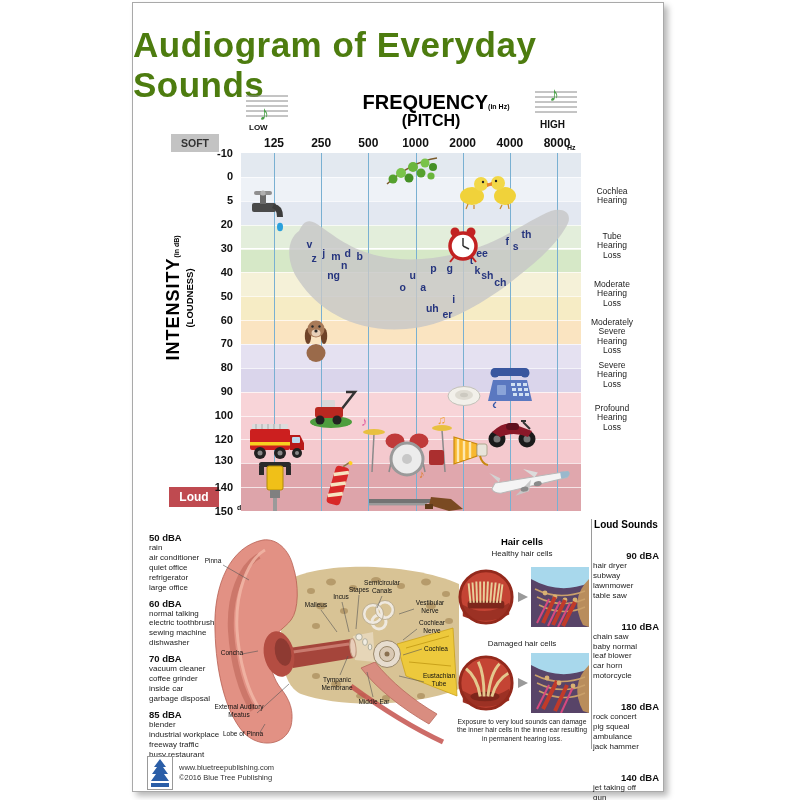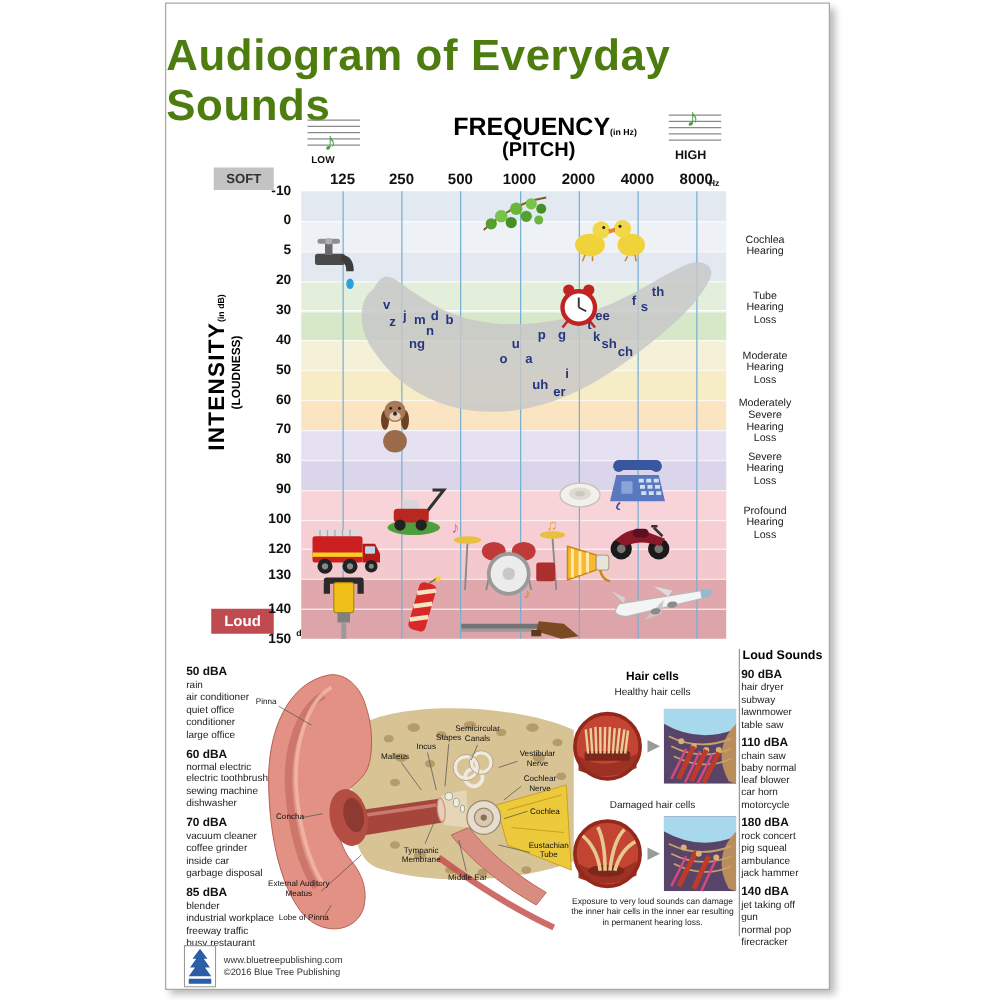--- a/index.html
+++ b/index.html
@@ -30,21 +30,21 @@
   .band + .band { border-top:1px solid rgba(255,255,255,.7); }
   .vline { width:1px; background:#79b0d2; }
   .hl-label { width:66px; text-align:center; font-size:8.5px; line-height:9.5px; color:#1a1a1a; }
   .sb-letter { font-weight:bold; color:#26357e; font-size:10.5px; transform:translate(-50%,-50%); }
   .icon-wrap { transform:none; }
   .list-h { font-size:9.5px; font-weight:bold; color:#111; margin-top:4px; }
   .list-i { font-size:8px; line-height:9.9px; color:#222; }
   #left-lists .list-h { margin-top:5px; }
   #loud-col { text-align:left; }
   #loud-col .col-title { font-size:10px; font-weight:bold; text-align:center; }
-  #loud-col .list-h { text-align:left; margin-top:4px; }
+  #loud-col .list-h { text-align:right; margin-top:20px; }
   #divider { left:458px; top:516px; width:1px; height:230px; background:#9a9a9a; }
   #ear-svg text { font-size:6.5px; fill:#111; }
   #ear-svg .lead { stroke:#555; stroke-width:.6; }
   #hair-block { left:318px; top:533px; width:142px; }
   #hair-title { font-size:9.5px; font-weight:bold; text-align:center; width:100%; top:0; }
   .hair-sub { font-size:8px; color:#222; text-align:center; width:100%; }
   #hair-caption { top:182px; left:6px; width:130px; font-size:6.8px; line-height:8.4px; text-align:center; color:#222; }
   #footer-text { font-size:7.5px; line-height:9.5px; color:#333; }
   .hz-top { left:434px; top:141px; }
   .db-bot { left:104px; top:501px; }
@@ -378,24 +378,24 @@
             <path d="M84 17 Q87 19.5 82 23 L76 23 L76 16 Z" fill="#9ab8cc"></path>
           </g>
         </svg></div>
     </div>
 
   <div class="abs" id="left-lists" style="left:16px;top:524px;width:96px">
       <div class="list-h">50 dBA</div>
       <div class="list-i">rain</div>
       <div class="list-i">air conditioner</div>
       <div class="list-i">quiet office</div>
-      <div class="list-i">conditioner</div>
+      <div class="list-i">refrigerator</div>
       <div class="list-i">large office</div>
       <div class="list-h">60 dBA</div>
-      <div class="list-i">normal electric</div>
+      <div class="list-i">normal talking</div>
       <div class="list-i">electric toothbrush</div>
       <div class="list-i">sewing machine</div>
       <div class="list-i">dishwasher</div>
       <div class="list-h">70 dBA</div>
       <div class="list-i">vacuum cleaner</div>
       <div class="list-i">coffee grinder</div>
       <div class="list-i">inside car</div>
       <div class="list-i">garbage disposal</div>
       <div class="list-h">85 dBA</div>
       <div class="list-i">blender</div>

